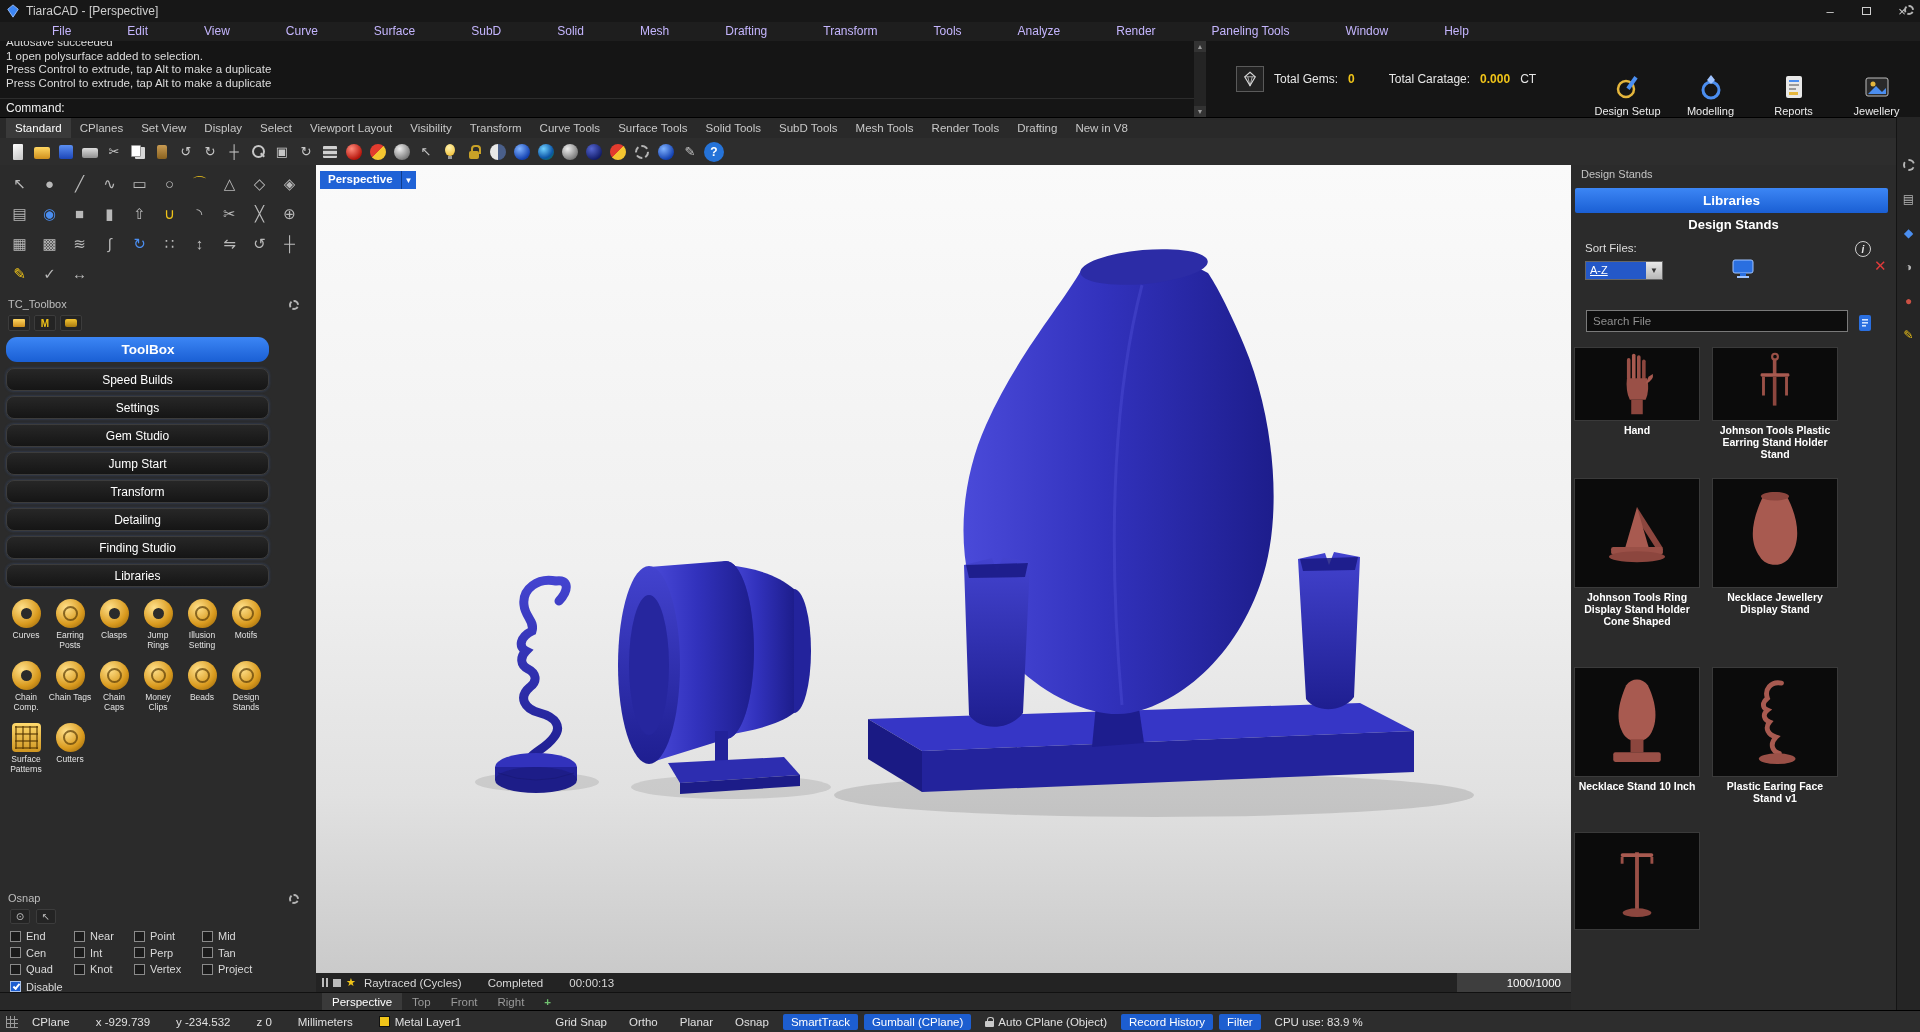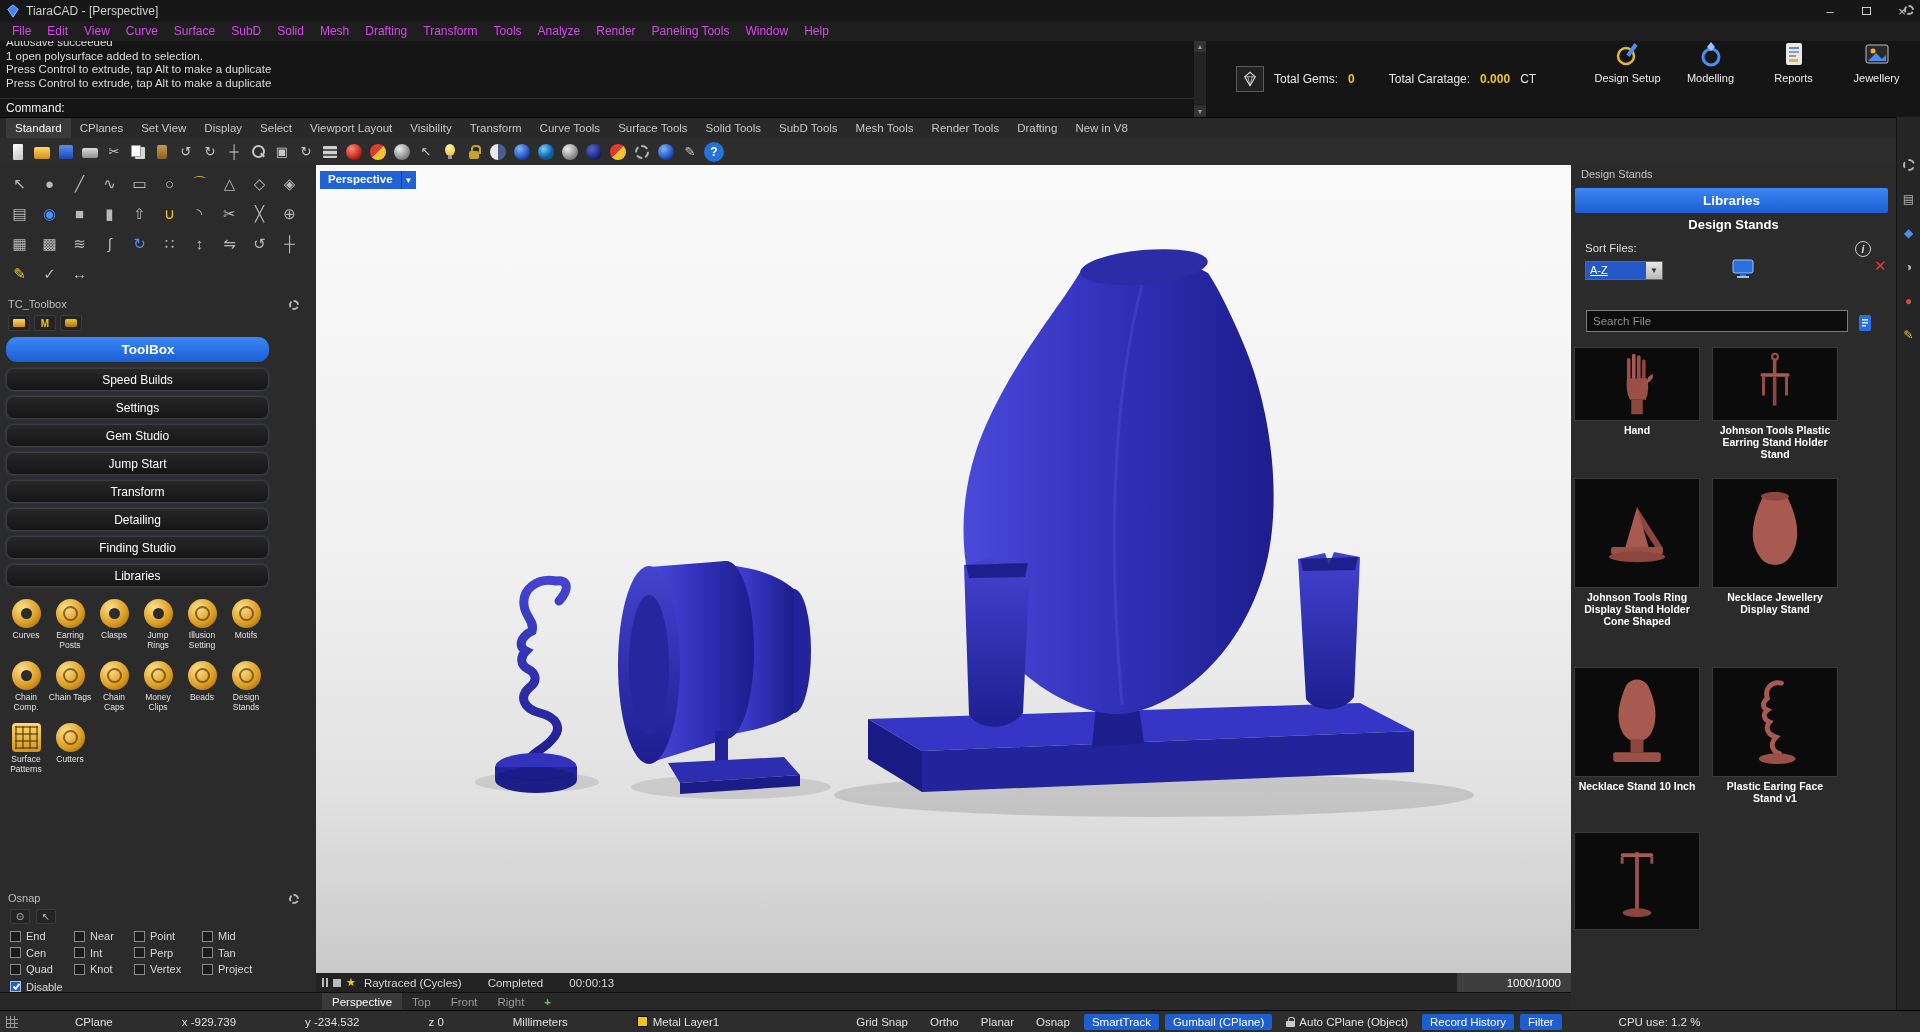--- a/index.html
+++ b/index.html
@@ -13,21 +13,21 @@
               display:flex; align-items:center; padding-left:6px; color:#cfcfcf; font-size:12px; }
   #titlebar .app-ico { width:14px; height:14px; margin-right:6px; }
   #titlebar .spacer { flex:1; }
   .winbtn { width:36px; height:22px; display:flex; align-items:center; justify-content:center;
             color:#cfcfcf; font-size:13px; }
   .winbtn .maxbox { width:9px; height:8px; border:1px solid #cfcfcf; display:block; }
 
   
   #menubar { position:absolute; left:0; top:22px; width:1920px; height:19px; background:#1e1e1e;
              display:flex; align-items:center; padding-left:4px; }
-  #menubar .menu-item { padding:0 8px; color:#d946ef; font-size:12px; line-height:19px; }
+  #menubar .menu-item { padding:0 8px; color:#c4b5fd; font-size:12px; line-height:19px;margin-left:40px; }
 
   
   #topstrip { position:absolute; left:0; top:41px; width:1920px; height:76px; background:#151515; }
   #cmd-history { position:absolute; left:0; top:0; width:1194px; height:57px; overflow:hidden; }
   #cmd-lines { position:absolute; top:-5px; left:6px; }
   .cmd-line { font-size:11.5px; line-height:13.5px; color:#dcdcdc; white-space:nowrap; }
   #cmd-prompt-row { position:absolute; left:0; top:57px; width:1194px; height:19px;
                     border-top:1px solid #2c2c2c; color:#f0f0f0; padding:2px 0 0 6px; font-size:12px; }
   #cmd-scroll { position:absolute; left:1194px; top:0; width:12px; height:76px; background:#242424; }
   #cmd-scroll .sb-btn { width:12px; height:11px; background:#333; color:#999; font-size:7px;
@@ -36,21 +36,21 @@
 
   #gem-panel { position:absolute; left:1228px; top:0; width:352px; height:76px; display:flex;
                align-items:center; gap:10px; padding-left:8px; }
   #gem-box { width:28px; height:26px; border:1px solid #5a5a5a; background:#222; display:flex;
              align-items:center; justify-content:center; }
   .gem-lbl { color:#e8e8e8; font-size:12px; }
   .gem-val { color:var(--value-gold,#f0c419); font-size:12px; font-weight:bold; }
 
   #app-nav { position:absolute; left:1586px; top:0; width:334px; height:76px; display:flex; }
   .nav-item { width:83px; height:76px; display:flex; flex-direction:column; align-items:center;
-              justify-content:flex-start; gap:5px; color:#ececec; font-size:11px; }
+              justify-content:flex-end; gap:5px; color:#ececec; font-size:11px; }
   .nav-item svg { width:30px; height:26px; }
 
   
   #tabrow { position:absolute; left:0; top:117px; width:1920px; height:21px; background:#292929;
             border-top:1px solid #000; display:flex; align-items:center; padding-left:6px; }
   .tstab { padding:0 9px; font-size:11.5px; color:#c8c8c8; line-height:21px; }
   .tstab.active { color:#fff; background:#3a3a3a; }
   #tabrow-gear { position:absolute; right:5px; top:4px; }
 
   
@@ -203,21 +203,21 @@
   #right-strip { position:absolute; left:1896px; top:117px; width:24px; height:893px; background:#252525;
                  border-left:1px solid #141414; display:flex; flex-direction:column; align-items:center;
                  gap:18px; padding-top:40px; }
   .strip-ic { width:16px; height:16px; display:flex; align-items:center; justify-content:center;
               color:#b5b5b5; font-size:12px; }
   .strip-ic.sg { position:relative; }
   .strip-ic.sg::before { content:""; position:absolute; inset:2px; border:2px dashed #b5b5b5; border-radius:50%; }
 
   
   #statusbar { position:absolute; left:0; top:1010px; width:1920px; height:22px; background:#2d2d2d;
-               border-top:1px solid #000; display:flex; align-items:center; font-size:11.5px; color:#e0e0e0;gap:43px; }
+               border-top:1px solid #000; display:flex; align-items:center; font-size:11.5px; color:#e0e0e0; }
   #sb-grid-ic { width:12px; height:12px; margin:0 14px 0 6px;
                 background:repeating-linear-gradient(0deg,#9a9a9a 0 1px,transparent 1px 4px),
                            repeating-linear-gradient(90deg,#9a9a9a 0 1px,transparent 1px 4px); }
   .sb-item { margin-right:26px; white-space:nowrap; }
   .sb-layer { display:flex; align-items:center; gap:5px; margin-right:26px; }
   .sb-swatch { width:11px; height:11px; background:var(--value-gold,#e5b63c); border:1px solid #111; }
   #sb-toggles { display:flex; align-items:flex-start; gap:6px; margin-left:60px; }
   .toggle { padding:2px 8px; border-radius:2px; color:#e0e0e0; white-space:nowrap; display:flex;
             align-items:center; }
   .toggle.on { background:var(--toggle-active,#1d5ed0); color:#fff; }
@@ -1056,16 +1056,16 @@
         <span class="toggle on">
 
           <span>Record History</span>
         </span>
 
         <span class="toggle on">
 
           <span>Filter</span>
         </span>
       </span>
-    <span id="sb-cpu">CPU use: 1.2 %</span>
+    <span id="sb-cpu">CPU use: 83.9 %</span>
   </div>
 
 </div>
 
 </body></html>

